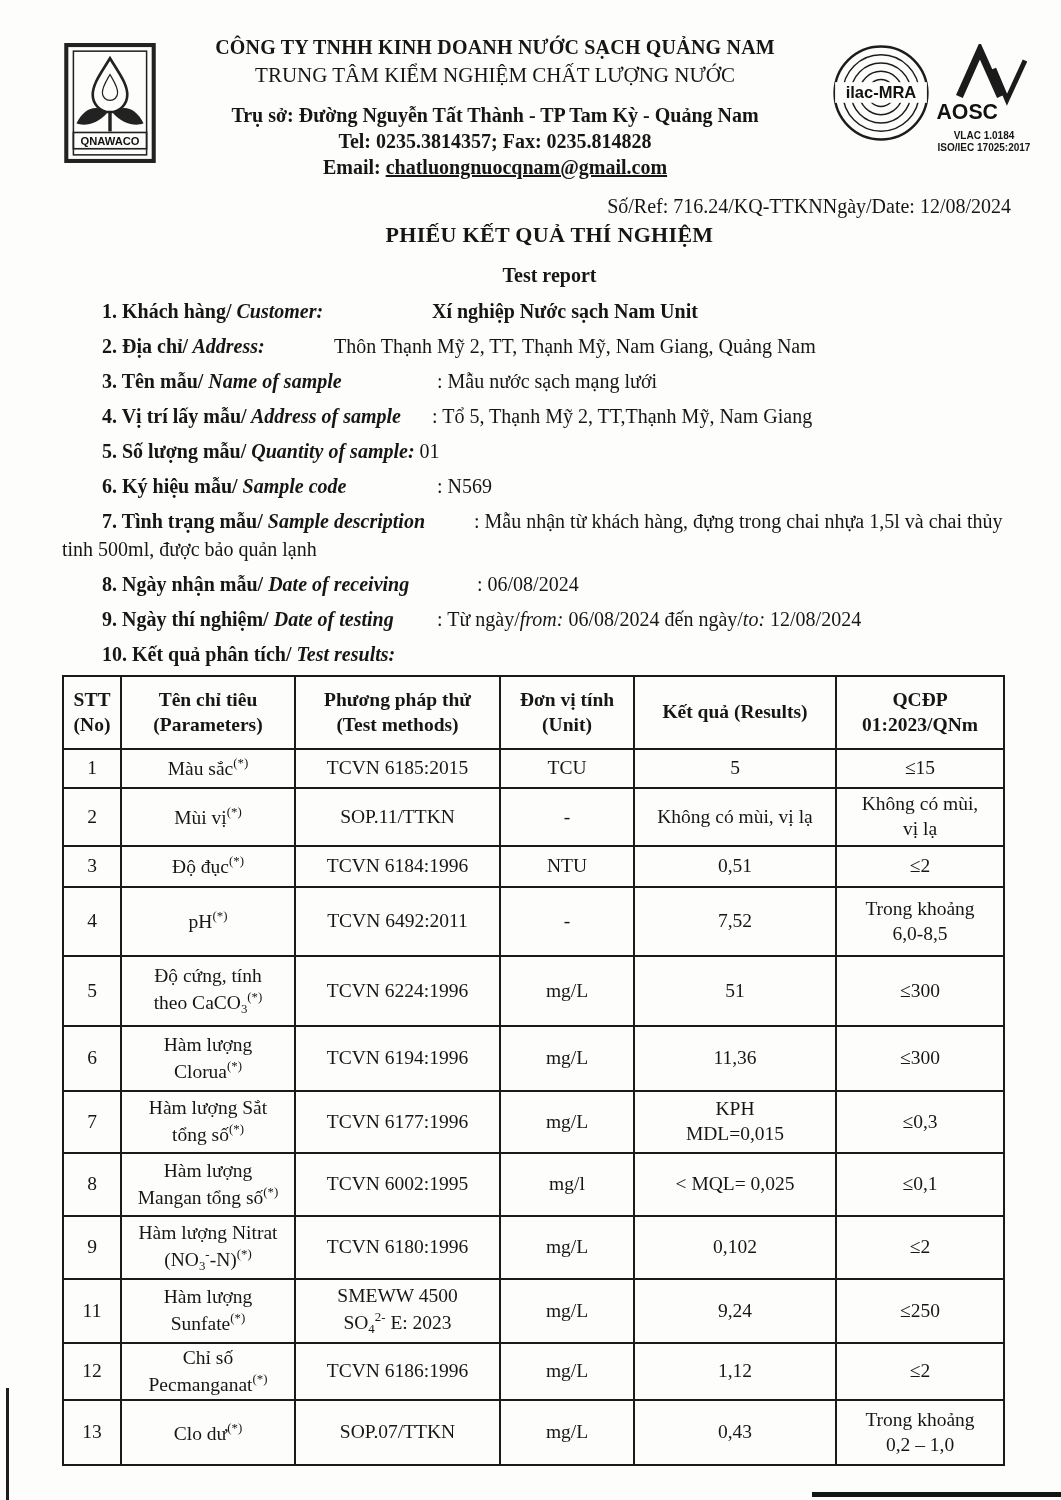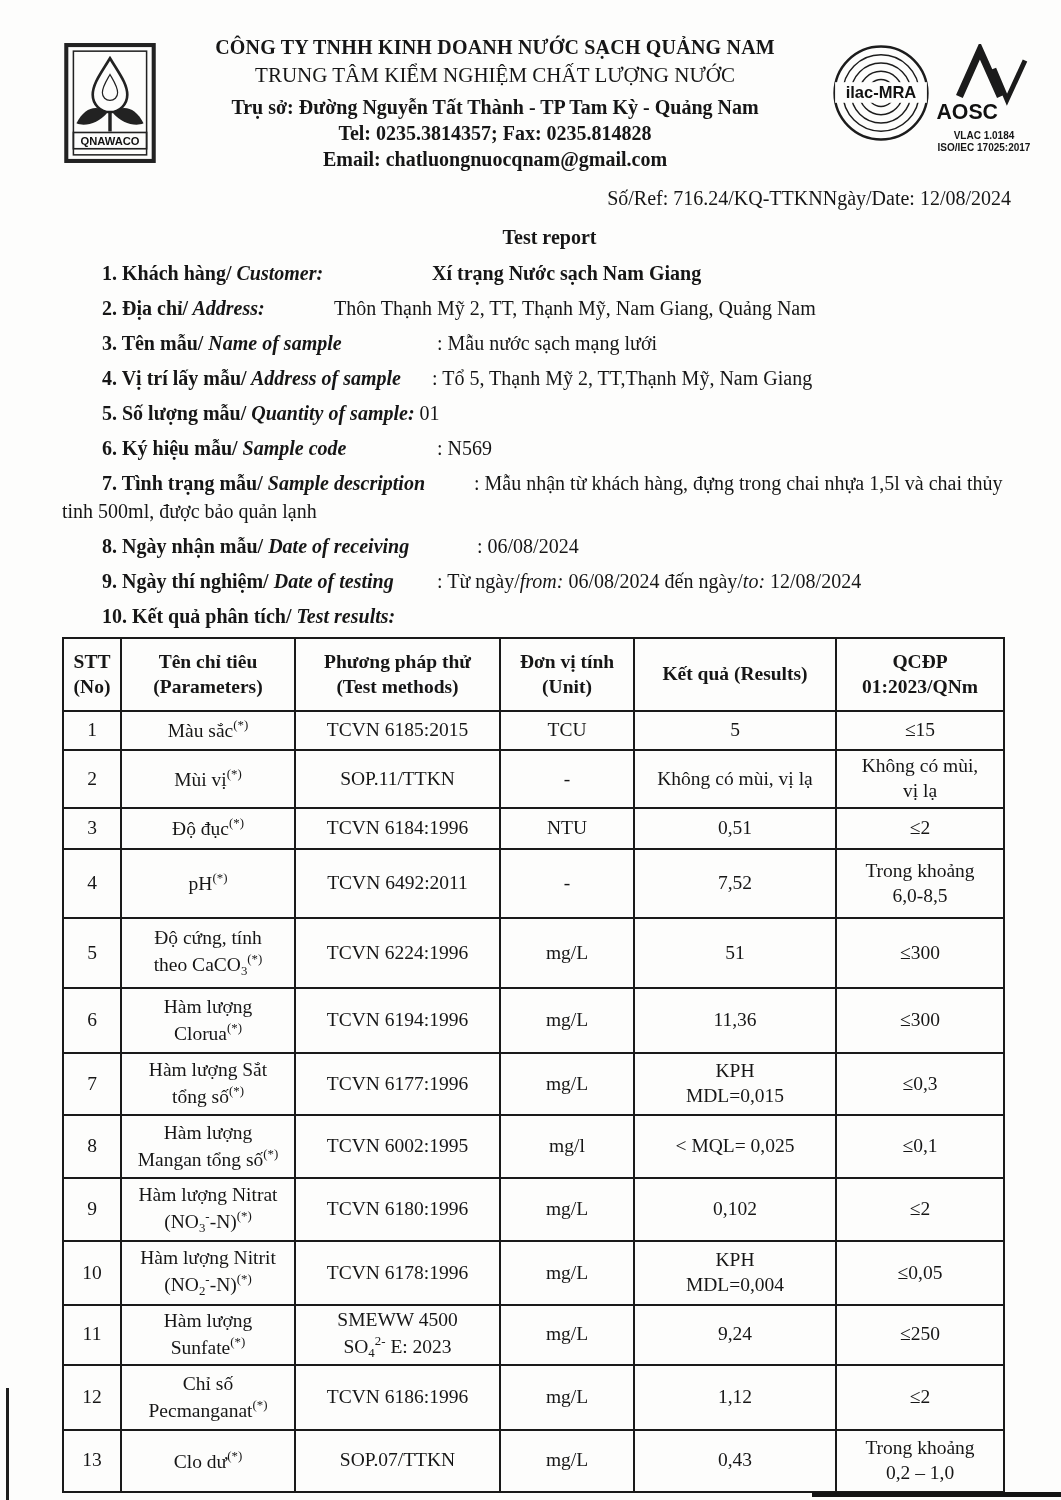--- a/index.html
+++ b/index.html
@@ -13,24 +13,24 @@
     overflow:hidden;
     box-sizing:border-box;
     padding:36px 24px 0 62px;
   }
   
   .hdr{display:flex;align-items:flex-start;}
   .hdr-logo{width:96px;flex:0 0 96px;margin-top:6px;}
   .hdr-center{flex:1;text-align:center;padding:0 4px;}
   .hdr-company{font-size:20px;font-weight:bold;letter-spacing:.2px;}
   .hdr-centername{font-size:21px;font-weight:normal;margin-top:4px;}
-  .hdr-address{font-size:20px;font-weight:bold;margin-top:8px;text-align:center;}
+  .hdr-address{font-size:20px;font-weight:bold;margin-top:16px;text-align:center;}
   .hdr-phone{font-size:20px;font-weight:bold;margin-top:3px;}
   .hdr-email{font-size:20px;font-weight:bold;margin-top:3px;}
-  .hdr-email .mail{font-weight:bold;}
+  .hdr-email .mail{text-decoration:underline;font-weight:bold;}
   .hdr-right{flex:0 0 205px;display:flex;gap:4px;align-items:flex-start;margin-top:8px;}
   .aosc-wrap{text-align:center;}
   .aosc-caption{font-size:10px;font-weight:bold;line-height:12px;font-family:"Liberation Sans",sans-serif;}
   
   .meta{display:flex;justify-content:flex-end;margin-top:16px;font-size:20px;padding-right:26px;}
   .title{ text-align:center;font-size:22px;font-weight:bold;margin-top:4px;letter-spacing:.3px;}
   .subtitle{text-align:center;font-size:20px;font-weight:bold;margin-top:16px;}
   
   .info{margin-top:10px;padding-right:2px;}
   .info-row{margin:0 0 7px 0;font-size:20px;line-height:28px;}
@@ -127,25 +127,26 @@
         <div class="aosc-caption">ISO/IEC 17025:2017</div>
       </div>
     </div>
   </div>
 
   <div class="meta">
     <span>Số/Ref: 716.24/KQ-TTKN</span>
     <span>Ngày/Date: 12/08/2024</span>
   </div>
 
+  <div class="title">PHIẾU KẾT QUẢ THÍ NGHIỆM</div>
   <div class="subtitle">Test report</div>
 
   <div class="info">
     <p class="info-row r1">
-      <span class="lbl"><span>1. Khách hàng/</span><i> Customer:</i></span><span class="val">Xí trạng Nước sạch Nam Giang</span>
+      <span class="lbl"><span>1. Khách hàng/</span><i> Customer:</i></span><span class="val">Xí nghiệp Nước sạch Nam Unit</span>
     </p>
     <p class="info-row r2">
       <span class="lbl"><span>2. Địa chỉ/</span><i> Address:</i></span><span class="val">Thôn Thạnh Mỹ 2, TT, Thạnh Mỹ, Nam Giang, Quảng Nam</span>
     </p>
     <p class="info-row r3">
       <span class="lbl"><span>3. Tên mẫu/</span><i> Name of sample</i></span><span class="val">: Mẫu nước sạch mạng lưới</span>
     </p>
     <p class="info-row r4">
       <span class="lbl"><span>4. Vị trí lấy mẫu/</span><i> Address of sample</i></span><span class="val">: Tổ 5, Thạnh Mỹ 2, TT,Thạnh Mỹ, Nam Giang</span>
     </p>
@@ -255,28 +256,20 @@
       </tr>
       <tr>
         <td>9</td>
         <td>Hàm lượng Nitrat<br>(NO<sub>3</sub><sup>-</sup>-N)<sup>(*)</sup></td>
         <td>TCVN 6180:1996</td>
         <td>mg/L</td>
         <td>0,102</td>
         <td>≤2</td>
       </tr>
       <tr>
-        <td>10</td>
-        <td>Hàm lượng Nitrit<br>(NO<sub>2</sub><sup>-</sup>-N)<sup>(*)</sup></td>
-        <td>TCVN 6178:1996</td>
-        <td>mg/L</td>
-        <td>KPH<br>MDL=0,004</td>
-        <td>≤0,05</td>
-      </tr>
-      <tr>
         <td>11</td>
         <td>Hàm lượng<br>Sunfate<sup>(*)</sup></td>
         <td>SMEWW 4500<br>SO<sub>4</sub><sup>2-</sup> E: 2023</td>
         <td>mg/L</td>
         <td>9,24</td>
         <td>≤250</td>
       </tr>
       <tr>
         <td>12</td>
         <td>Chỉ số<br>Pecmanganat<sup>(*)</sup></td>

